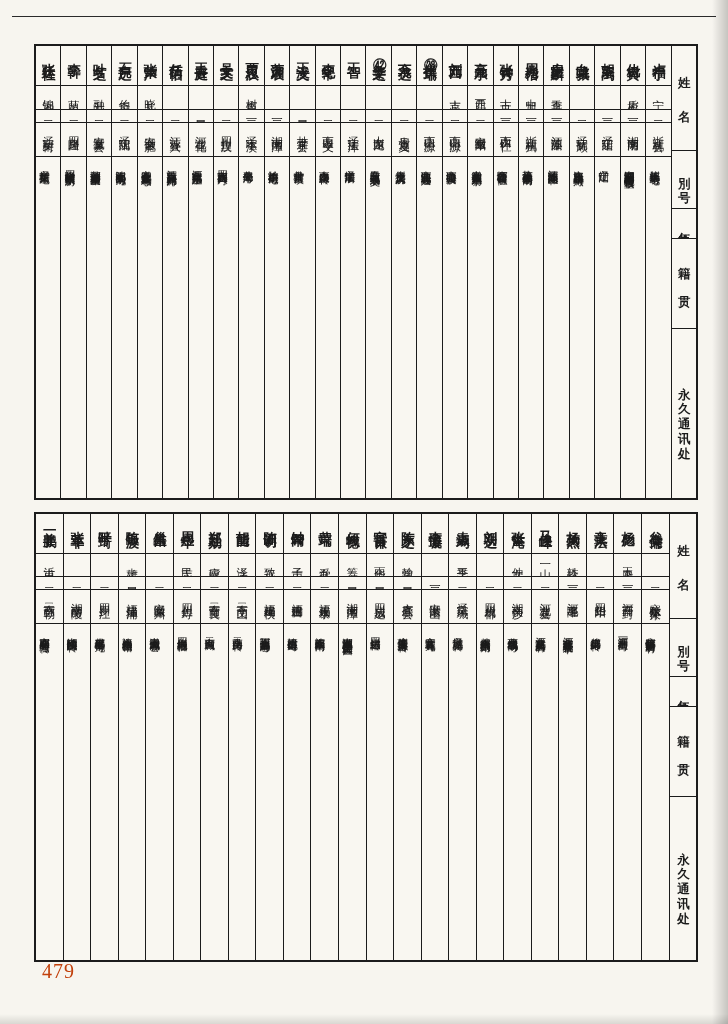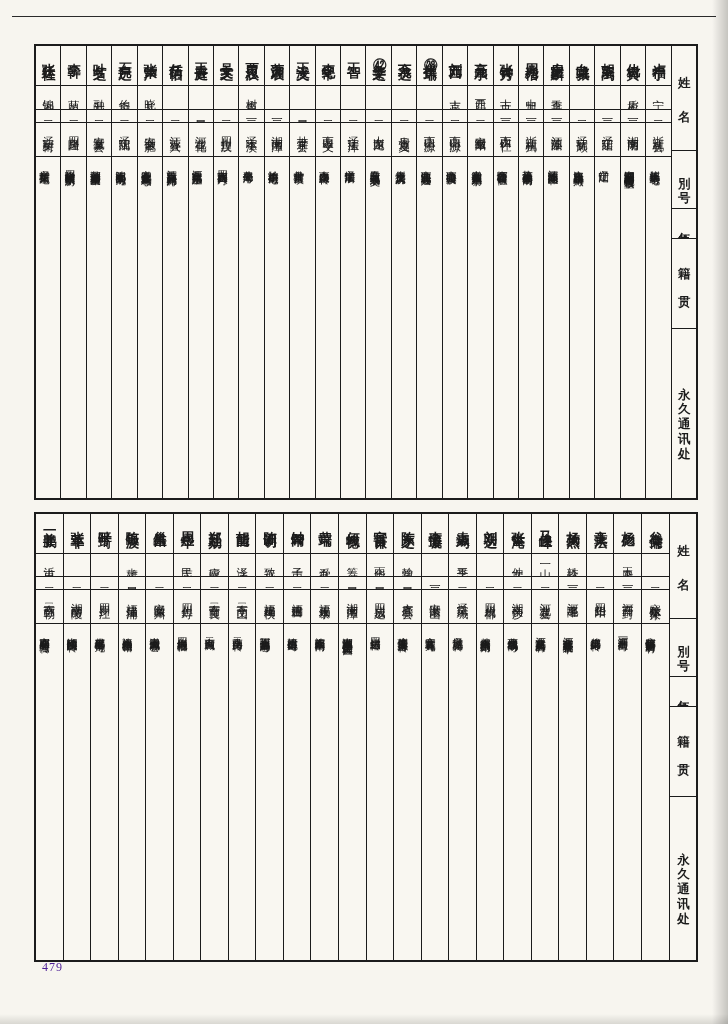--- a/index.html
+++ b/index.html
@@ -69,21 +69,21 @@
   .header-col .cell{align-items:center;}
   .header-col .addr-cell{display:flex;}
   .hdr{font-size:12.5px;font-weight:bold;}
   .hdr-name{letter-spacing:34px;}
   .hdr-alias{letter-spacing:14px;}
   .hdr-age{letter-spacing:2px;}
   .hdr-origin{letter-spacing:28px;}
   .hdr-addr{letter-spacing:15px;}
   .page-number{
     position:absolute;left:42px;top:960px;
-    font-size:12px;letter-spacing:1px;color:#4c1d95;
+    font-size:20px;letter-spacing:1px;color:#c2410c;
   }
 </style>
 </head>
 <body>
 
 <div class="page">
 
   <div class="top-rule"></div>
 
   <div class="dir-table" id="table1">

